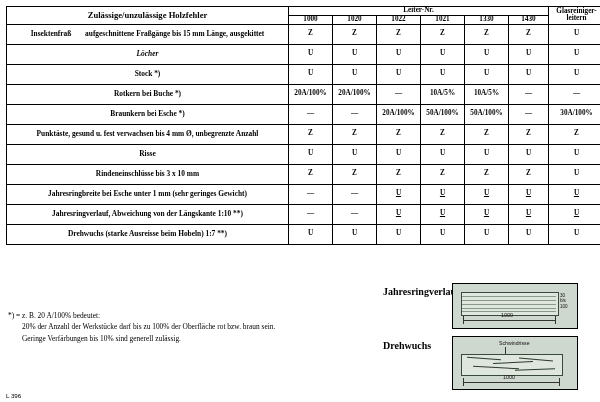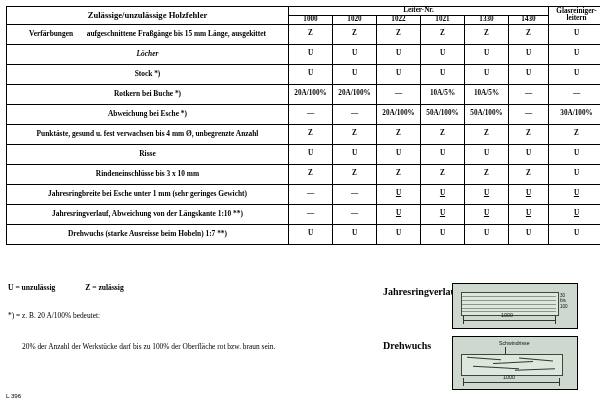--- a/index.html
+++ b/index.html
@@ -95,21 +95,21 @@
   .legend .sp { display: inline-block; width: 26px; }
   .notes {
     position: absolute;
     left: 8px;
     top: 310px;
     font-size: 7.4px;
     font-weight: normal;
     line-height: 1.55;
     width: 330px;
   }
-  .notes .n-ind { padding-left: 14px; display: block; margin-top: 20px; }
+  .notes .n-ind { padding-left: 14px; display: block; }
   .note2 {
     position: absolute;
     left: 8px;
     top: 372px;
     font-size: 7.4px;
     font-weight: bold;
   }
   .footer-code {
     position: absolute;
     left: 6px;
@@ -223,21 +223,21 @@
         <th class="hdr-num">1022</th>
         <th class="hdr-num">1021</th>
         <th class="hdr-num">1330</th>
         <th class="hdr-num">1430</th>
       </tr>
     </thead>
     <tbody>
 
       <tr class="row-h">
         <td class="lbl">
-          <span>Verfärbungen</span>
+          <span>Insektenfraß</span>
           <span style="display:inline-block;width:10px"></span>
           <span>aufgeschnittene Fraßgänge bis 15 mm Länge, ausgekittet</span>
         </td>
         <td class="val">Z</td>
         <td class="val">Z</td>
         <td class="val">Z</td>
         <td class="val">Z</td>
         <td class="val">Z</td>
         <td class="val">Z</td>
         <td class="val">U</td>
@@ -270,21 +270,21 @@
         <td class="val">20A/100%</td>
         <td class="val">20A/100%</td>
         <td class="val">—</td>
         <td class="val">10A/5%</td>
         <td class="val">10A/5%</td>
         <td class="val">—</td>
         <td class="val">—</td>
       </tr>
 
       <tr class="row-h">
-        <td class="lbl">Abweichung bei Esche *)</td>
+        <td class="lbl">Braunkern bei Esche *)</td>
         <td class="val">—</td>
         <td class="val">—</td>
         <td class="val">20A/100%</td>
         <td class="val">50A/100%</td>
         <td class="val">50A/100%</td>
         <td class="val">—</td>
         <td class="val">30A/100%</td>
       </tr>
 
       <tr class="row-h">
@@ -348,29 +348,25 @@
         <td class="val">U</td>
         <td class="val">U</td>
         <td class="val">U</td>
         <td class="val">U</td>
         <td class="val">U</td>
         <td class="val">U</td>
       </tr>
     </tbody>
   </table>
 
-  <div class="legend">
-    <span>U = unzulässig</span>
-    <span class="sp"></span>
-    <span>Z = zulässig</span>
-  </div>
 
   <div class="notes">
     <span>*) = z. B. 20 A/100% bedeutet:</span>
     <span class="n-ind">20% der Anzahl der Werkstücke darf bis zu 100% der Oberfläche rot bzw. braun sein.</span>
+    <span class="n-ind">Geringe Verfärbungen bis 10% sind generell zulässig.</span>
   </div>
 
   <div class="fig-title" id="fig1-title">Jahresringverlauf</div>
   <div class="fig-box" id="fig1">
     <div class="fig-inner">
       <div class="plank" style="left:8px; top:8px; width:96px; height:22px;"></div>
       <div class="grain" style="left:9px; top:12px; width:94px;"></div>
       <div class="grain" style="left:9px; top:16px; width:94px;"></div>
       <div class="grain" style="left:9px; top:20px; width:94px;"></div>
       <div class="grain" style="left:9px; top:24px; width:94px;"></div>

